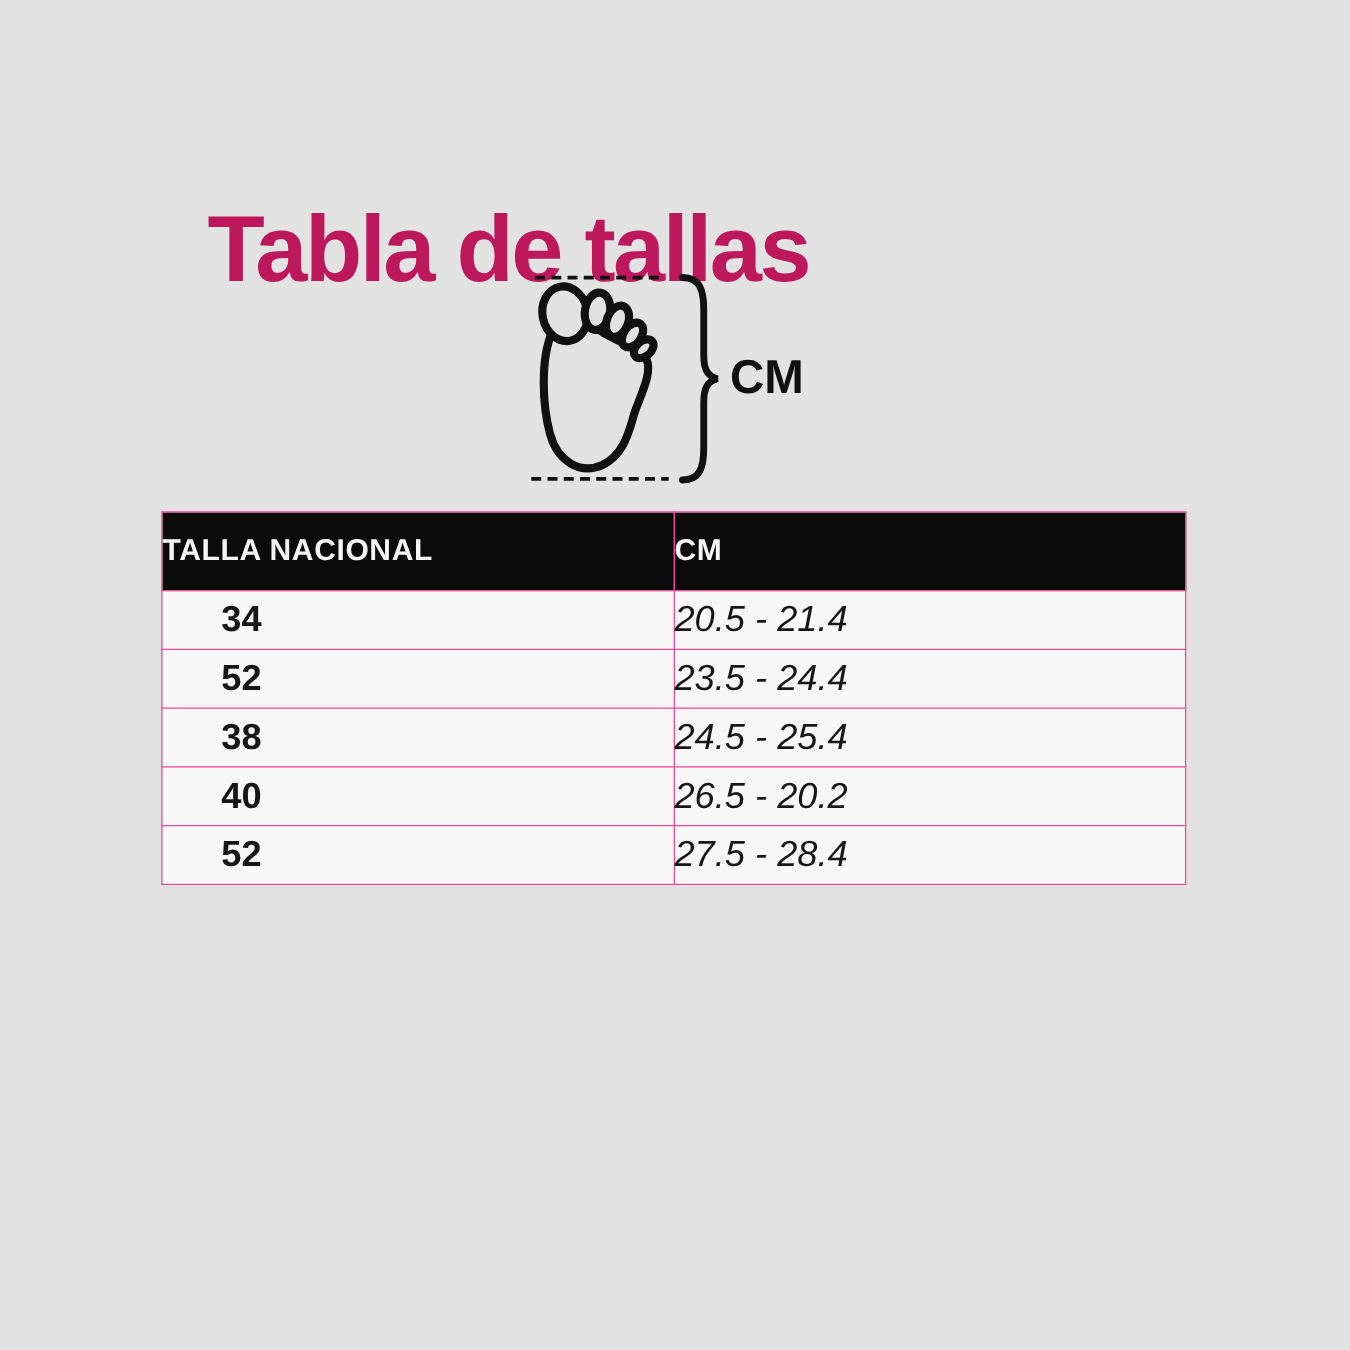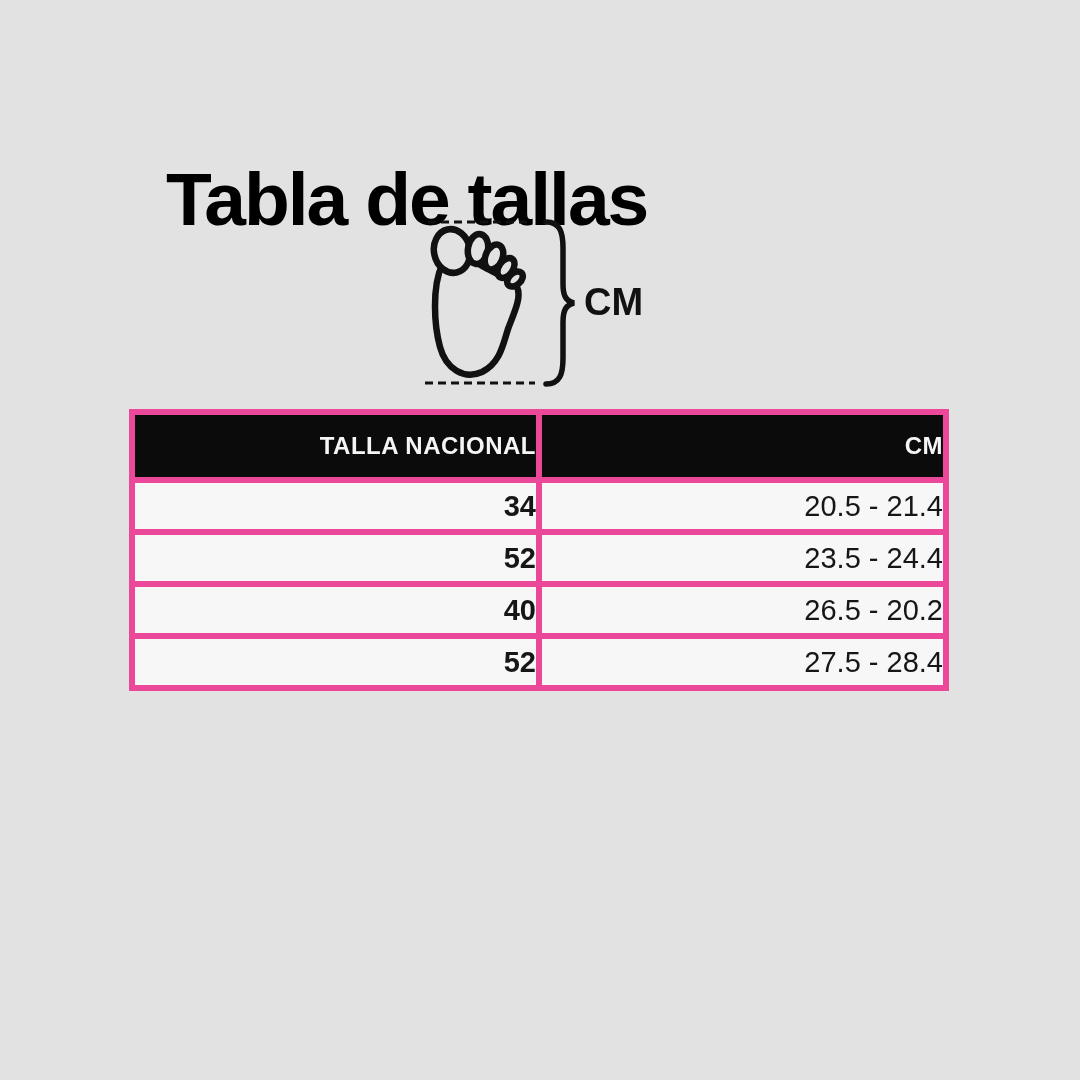--- a/index.html
+++ b/index.html
@@ -16,21 +16,21 @@
     overflow: hidden;
   }
   .page-title {
     position: absolute;
     left: 166px;
     top: 110px;
     font-size: 75px;
     line-height: 78px;
     font-weight: 700;
     letter-spacing: -2px;
-    color: #000000;
+    color: #be185d;
     white-space: nowrap;
   }
   .foot-diagram {
     position: absolute;
     left: 420px;
     top: 207px;
     width: 165px;
     height: 190px;
   }
   .unit-label {
@@ -45,41 +45,41 @@
   }
   .size-table {
     position: absolute;
     left: 129px;
     top: 409px;
     width: 820px;
     border-collapse: collapse;
     table-layout: fixed;
   }
   .size-table th, .size-table td {
-    border: 6px solid #ec4899;
-    text-align: right;
+    border: 1px solid #ec4899;
+    text-align: left;
     vertical-align: middle;
     padding: 0;
   }
   .size-table th {
     height: 62px;
     background: #0b0b0b;
     color: #f5f5f5;
     font-size: 24px;
     font-weight: 700;
     letter-spacing: 0.5px;
   }
   .size-table td {
     height: 46px;
     background: #f7f7f7;
     color: #161616;
     font-size: 29px;
   }
-  .size-table td.size-cell { font-weight: 700; width: 48%; }
-  .size-table td.cm-cell   { font-weight: 400; width: 52%; }
+  .size-table td.size-cell { font-weight: 700; width: 48%; padding-left: 47px; }
+  .size-table td.cm-cell   { font-weight: 400; width: 52%; font-style: italic; }
 </style>
 </head>
 <body>
 
 <div class="canvas">
 
   <h1 class="page-title">Tabla de tallas</h1>
 
   <svg class="foot-diagram" viewBox="0 0 165 190" xmlns="http://www.w3.org/2000/svg">
 
@@ -123,20 +123,24 @@
     <tbody>
       <tr>
         <td class="size-cell">34</td>
         <td class="cm-cell">20.5 - 21.4</td>
       </tr>
       <tr>
         <td class="size-cell">52</td>
         <td class="cm-cell">23.5 - 24.4</td>
       </tr>
       <tr>
+        <td class="size-cell">38</td>
+        <td class="cm-cell">24.5 - 25.4</td>
+      </tr>
+      <tr>
         <td class="size-cell">40</td>
         <td class="cm-cell">26.5 - 20.2</td>
       </tr>
       <tr>
         <td class="size-cell">52</td>
         <td class="cm-cell">27.5 - 28.4</td>
       </tr>
     </tbody>
   </table>
 

